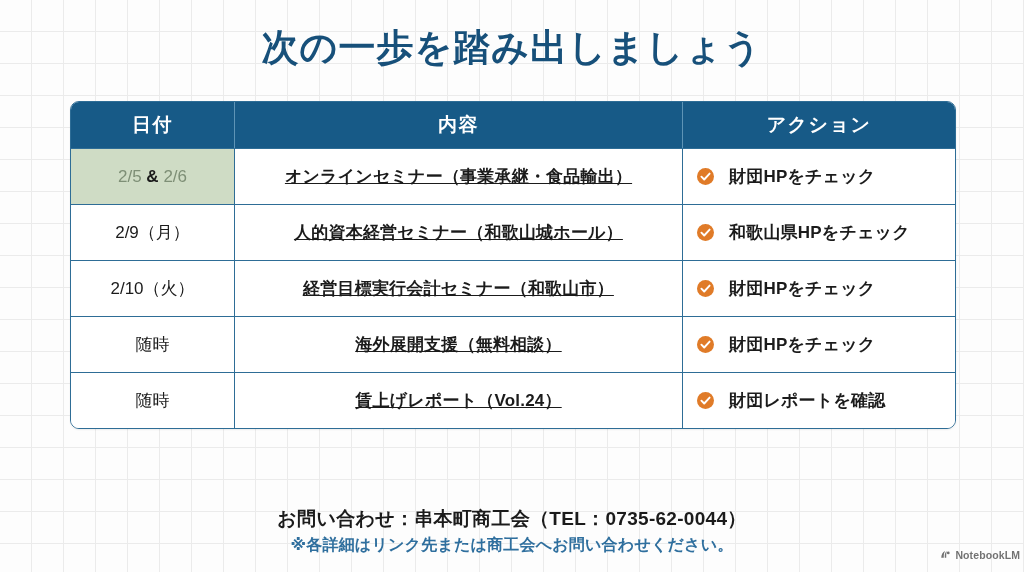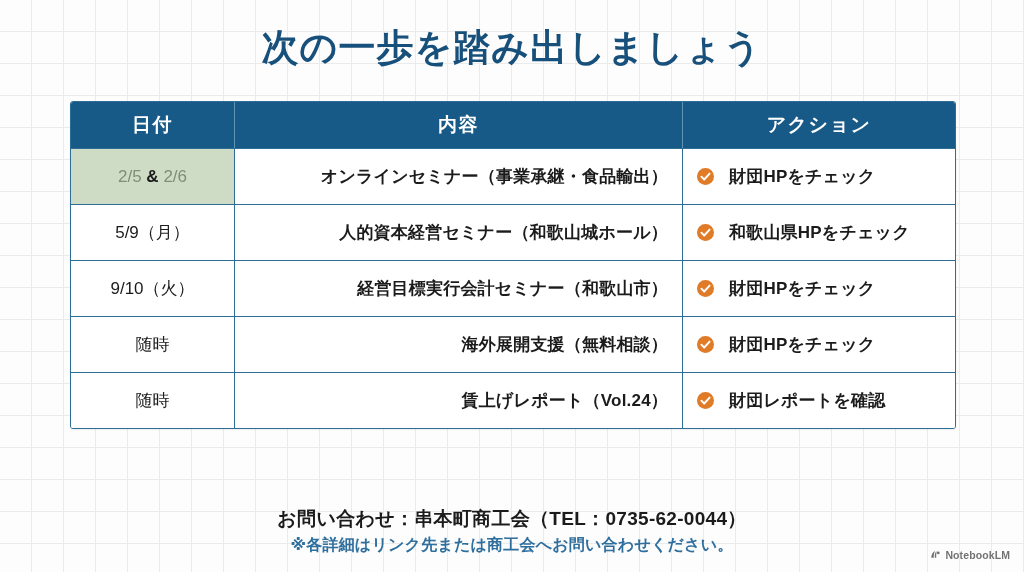--- a/index.html
+++ b/index.html
@@ -52,21 +52,21 @@
     top: 101px;
     width: 884px;
   }
   table.schedule {
     width: 100%;
     border-collapse: separate;
     border-spacing: 0;
     table-layout: fixed;
     background: #ffffff;
     border: 1.5px solid #2e6d96;
-    border-radius: 3px;
+    border-radius: 9px;
     overflow: hidden;
     box-shadow: 0 1px 2px rgba(0,0,0,0.07);
   }
   table.schedule col.c-date    { width: 164px; }
   table.schedule col.c-content { width: 448px; }
   table.schedule col.c-action  { width: 272px; }
 
   table.schedule thead th {
     background: #175a87;
     color: #ffffff;
@@ -98,25 +98,26 @@
   td.cell-date {
     text-align: center;
     font-size: 17px;
     white-space: nowrap;
   }
   td.cell-date.hl { background: #cfdcc5; }
   td.cell-date.hl .date-main { color: #7e8f76; }
   td.cell-date.hl .date-amp  { color: #1b1b1b; font-weight: bold; }
 
   td.cell-content {
-    text-align: right;
+    text-align: center;
     font-size: 17.5px;
     font-weight: bold;
     color: #171717;
     letter-spacing: 0.2px;
+    text-decoration: underline;
   }
 
   td.cell-action {
     text-align: left;
     color: #dd7b27;
     font-size: 17px;
     font-weight: bold;
     letter-spacing: 0.2px;
     white-space: nowrap;
   }
@@ -155,21 +156,21 @@
     font-size: 16px;
     font-weight: bold;
     color: #2f6f9e;
     letter-spacing: 0.2px;
     white-space: nowrap;
   }
 
   
   #watermark {
     position: absolute;
-    right: 14px;
+    right: 4px;
     bottom: 8px;
     display: flex;
     align-items: center;
     gap: 4px;
     opacity: 0.72;
   }
   #watermark .wm-label {
     font-size: 10.5px;
     font-weight: bold;
     color: #3c3c3c;
@@ -213,37 +214,37 @@
                   <circle cx="8.5" cy="8.5" r="8.5" fill="#E07B28"></circle>
                   <path d="M4.4 8.7 L7.2 11.5 L12.6 5.6" fill="none" stroke="#ffffff" stroke-width="1.9" stroke-linecap="round" stroke-linejoin="round"></path>
                 </svg>
               </span>
               <span>財団HPをチェック</span>
             </span>
           </td>
         </tr>
 
         <tr>
-          <td class="cell-date">5/9（月）</td>
+          <td class="cell-date">2/9（月）</td>
           <td class="cell-content">人的資本経営セミナー（和歌山城ホール）</td>
           <td class="cell-action">
             <span class="action-inner">
               <span class="check-icon">
                 <svg width="17" height="17" viewBox="0 0 17 17" xmlns="http://www.w3.org/2000/svg">
                   <circle cx="8.5" cy="8.5" r="8.5" fill="#E07B28"></circle>
                   <path d="M4.4 8.7 L7.2 11.5 L12.6 5.6" fill="none" stroke="#ffffff" stroke-width="1.9" stroke-linecap="round" stroke-linejoin="round"></path>
                 </svg>
               </span>
               <span>和歌山県HPをチェック</span>
             </span>
           </td>
         </tr>
 
         <tr>
-          <td class="cell-date">9/10（火）</td>
+          <td class="cell-date">2/10（火）</td>
           <td class="cell-content">経営目標実行会計セミナー（和歌山市）</td>
           <td class="cell-action">
             <span class="action-inner">
               <span class="check-icon">
                 <svg width="17" height="17" viewBox="0 0 17 17" xmlns="http://www.w3.org/2000/svg">
                   <circle cx="8.5" cy="8.5" r="8.5" fill="#E07B28"></circle>
                   <path d="M4.4 8.7 L7.2 11.5 L12.6 5.6" fill="none" stroke="#ffffff" stroke-width="1.9" stroke-linecap="round" stroke-linejoin="round"></path>
                 </svg>
               </span>
               <span>財団HPをチェック</span>

